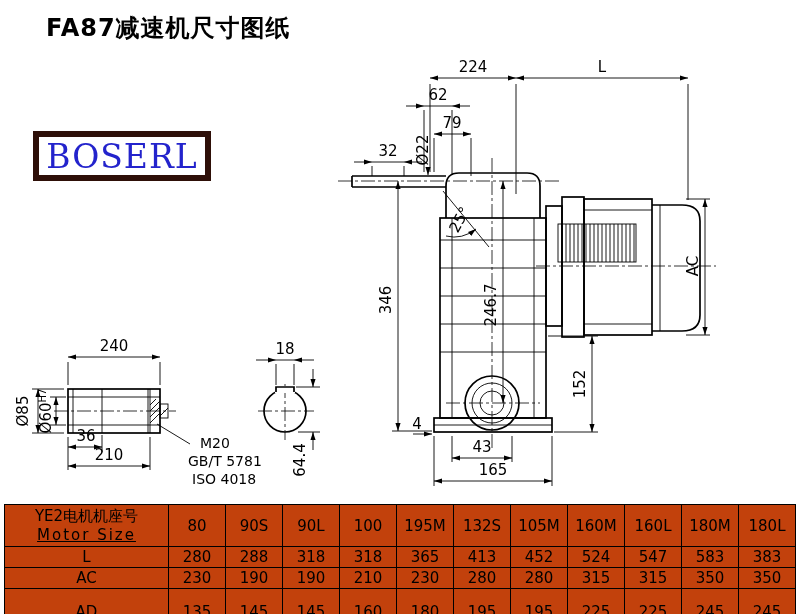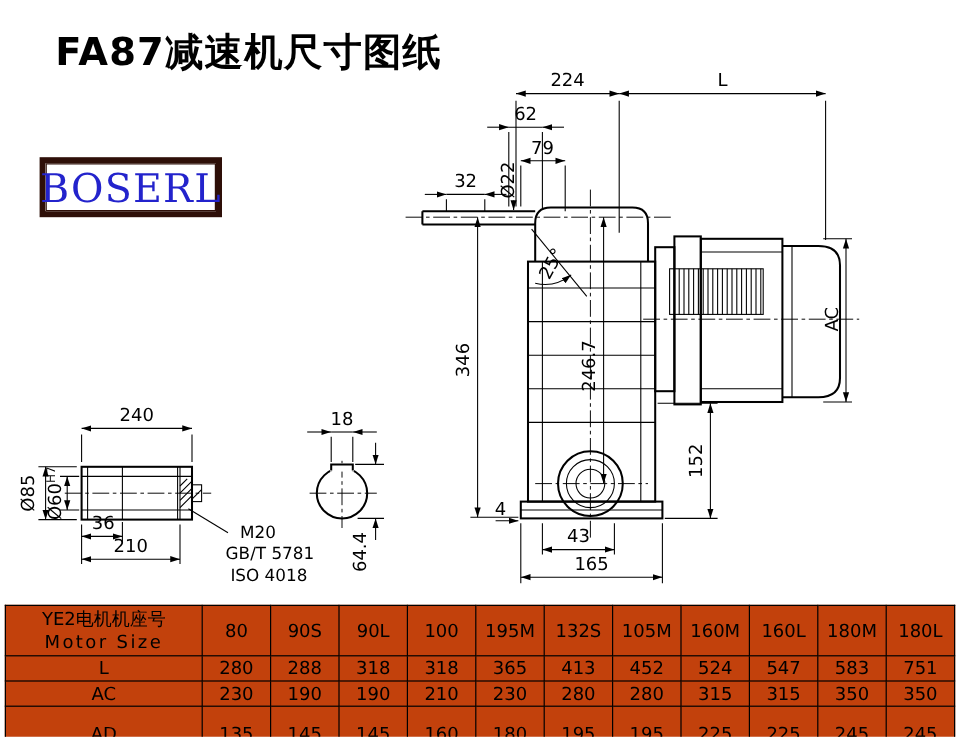--- a/index.html
+++ b/index.html
@@ -2,25 +2,25 @@
 <html><head>
 <meta charset="utf-8">
 <style>
   * { margin:0; padding:0; box-sizing:border-box; }
   html,body { background:#fff; }
   body {
     width:800px; height:614px; position:relative; overflow:hidden;
     font-family:"DejaVu Sans", sans-serif; color:#000;
   }
   .title {
-    position:absolute; left:46px; top:22px;
-    font-size:32px; font-weight:bold; letter-spacing:1px; white-space:nowrap;
+    position:absolute; left:46px; top:12px;
+    font-size:24px; font-weight:bold; letter-spacing:1px; white-space:nowrap;
   }
   .logo-box {
-    position:absolute; left:33px; top:131px; width:152px; height:50px;
+    position:absolute; left:33px; top:131px; width:178px; height:50px;
     border:5px solid #2e0f08; background:#fff;
     display:flex; align-items:center; justify-content:center;
     box-shadow: inset 0 0 0 1px #2e0f08;
   }
   .logo-box span {
     font-family:"DejaVu Serif", serif; font-size:33px; color:#2323cc; letter-spacing:1px;
   }
   svg.drawing { position:absolute; left:0; top:0; }
   .thick { stroke:#000; stroke-width:1.7; fill:none; }
   .thin  { stroke:#000; stroke-width:0.9; fill:none; }
@@ -33,21 +33,21 @@
     border-collapse:collapse; table-layout:fixed; background:#c2410c;
   }
   .size-table td {
     border:1px solid #000; text-align:center; vertical-align:middle;
     font-size:15px; padding:0; overflow:hidden; white-space:nowrap;
   }
   .size-table td.first-col { width:164px; }
   .size-table tr.head-row td { height:42px; }
   .size-table tr.data-row td { height:21px; }
   .size-table tr.data-row:last-child td { height:26px; vertical-align:top; padding-top:14px; }
-  .size-table .head-cell .en { letter-spacing:2px; }
+  .size-table .head-cell .en { letter-spacing:2px;text-decoration:underline; }
 </style>
 </head>
 <body>
 
 <div class="title">FA87减速机尺寸图纸</div>
 
 <div class="logo-box">
   <span>BOSERL</span>
 </div>
 
@@ -271,21 +271,21 @@
         <td class="val-cell">280</td>
         <td class="val-cell">288</td>
         <td class="val-cell">318</td>
         <td class="val-cell">318</td>
         <td class="val-cell">365</td>
         <td class="val-cell">413</td>
         <td class="val-cell">452</td>
         <td class="val-cell">524</td>
         <td class="val-cell">547</td>
         <td class="val-cell">583</td>
-        <td class="val-cell">751</td>
+        <td class="val-cell">383</td>
       </tr>
       <tr class="data-row">
         <td class="row-label first-col">AC</td>
         <td class="val-cell">230</td>
         <td class="val-cell">190</td>
         <td class="val-cell">190</td>
         <td class="val-cell">210</td>
         <td class="val-cell">230</td>
         <td class="val-cell">280</td>
         <td class="val-cell">280</td>

